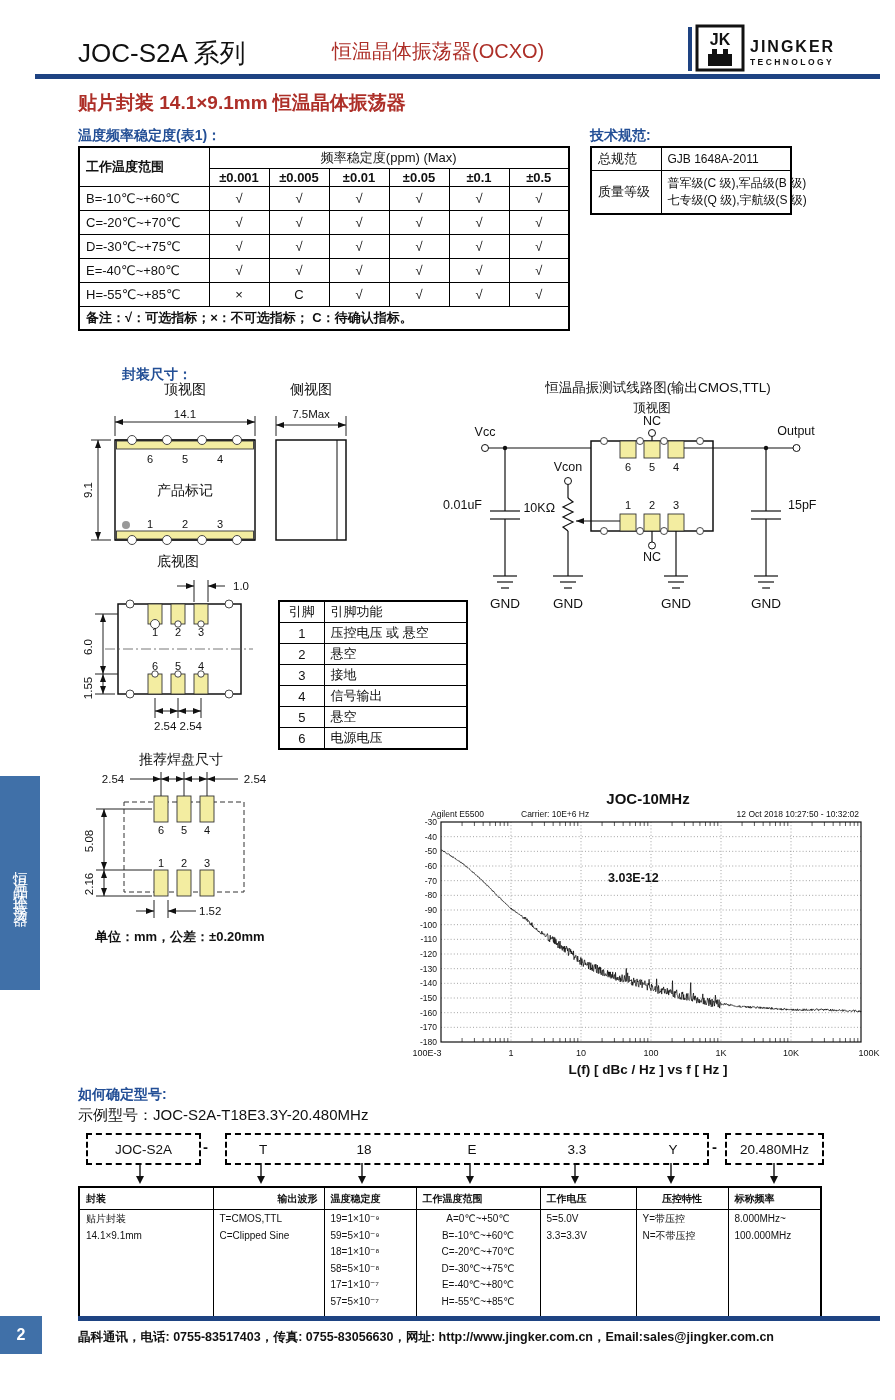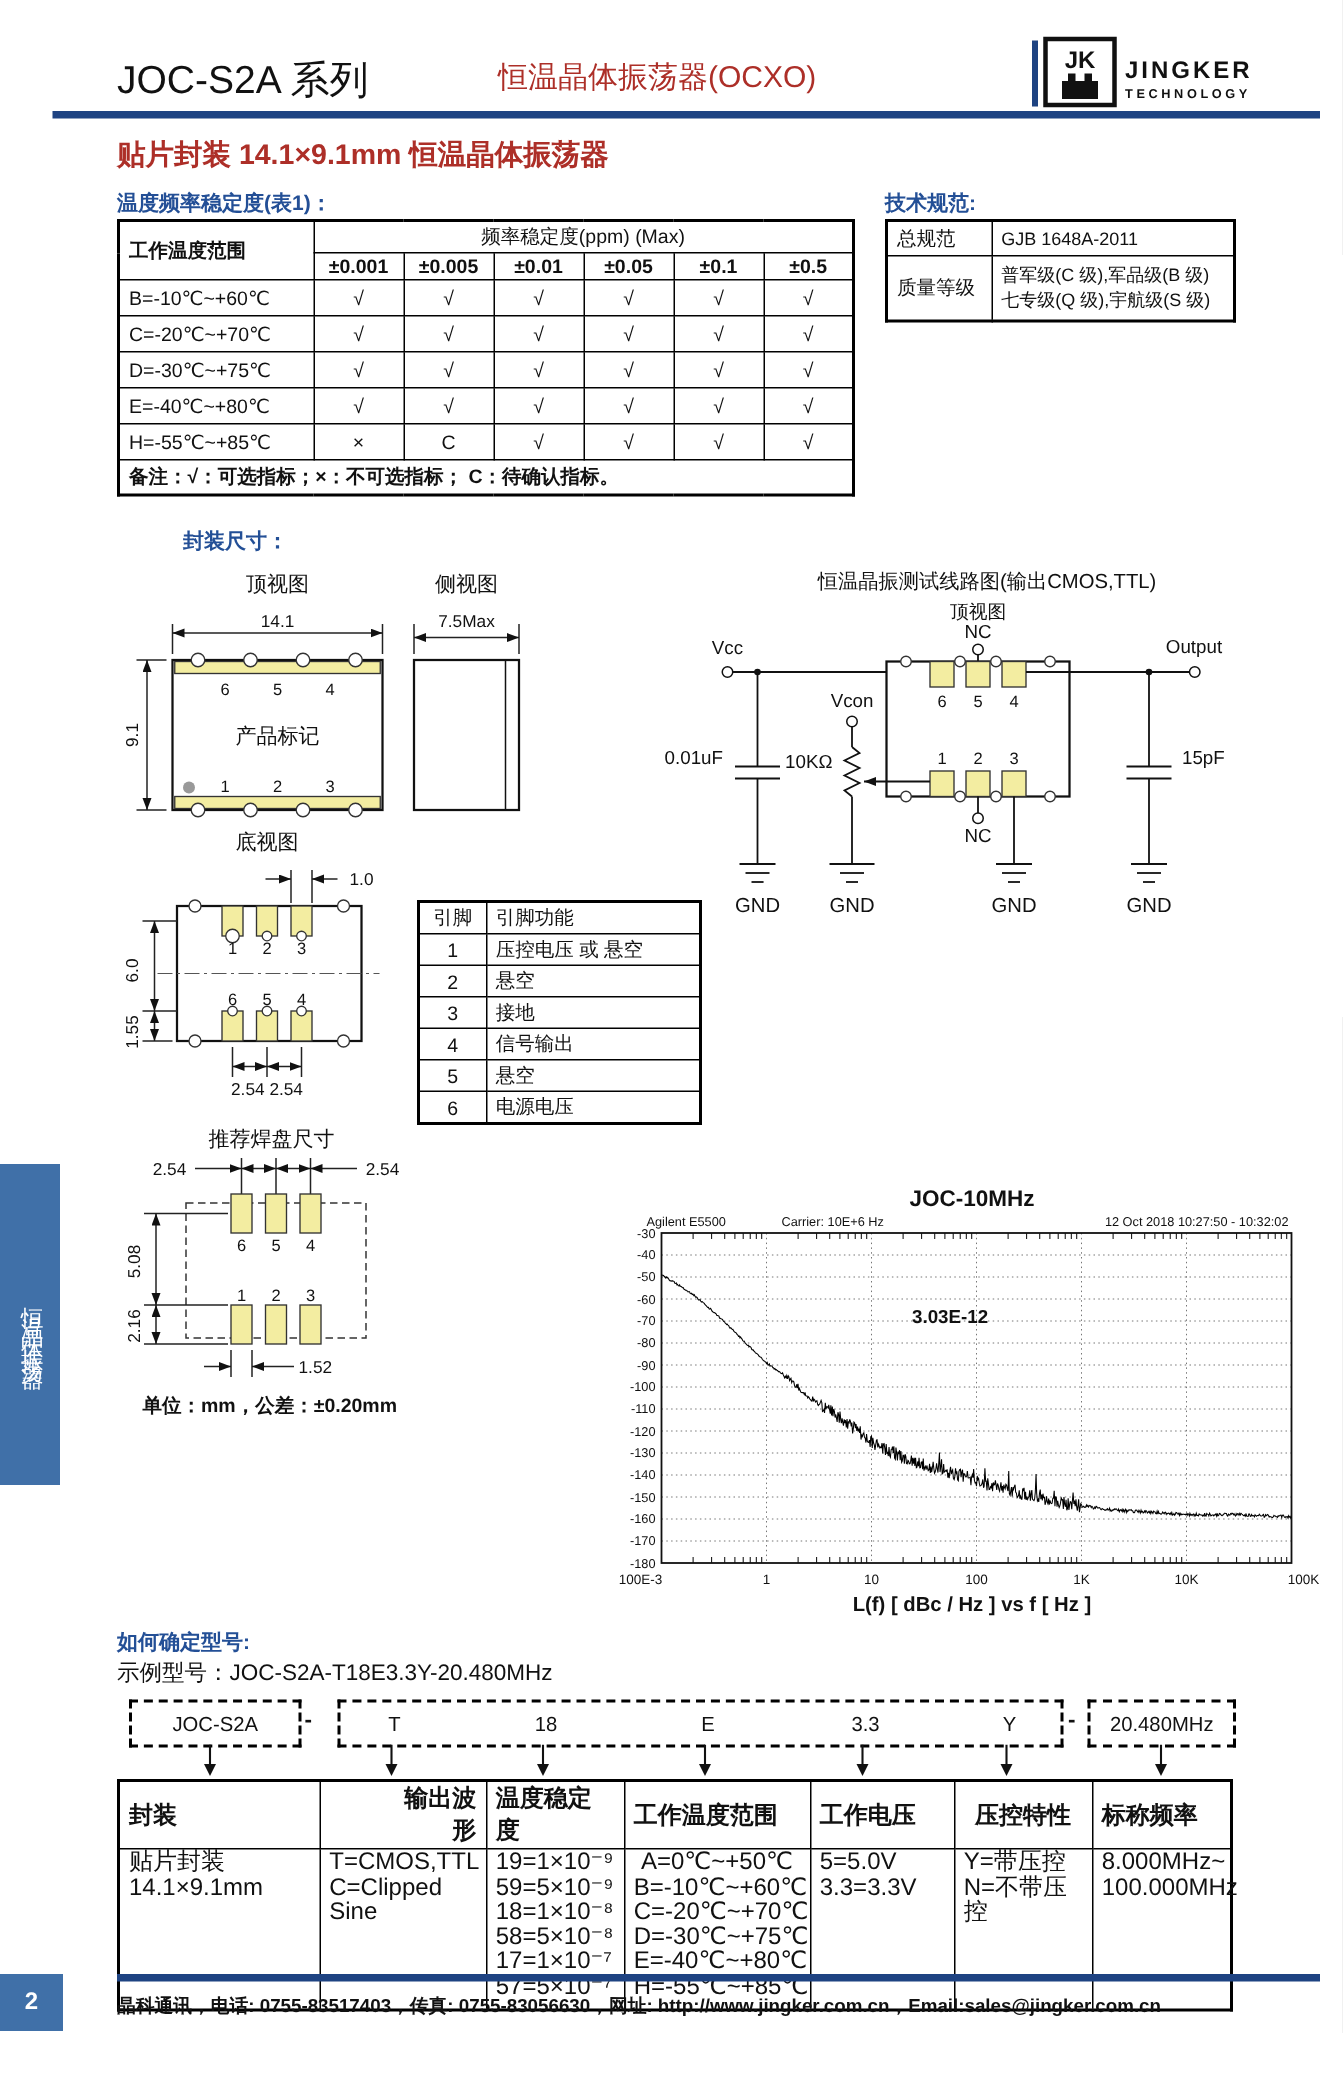--- a/index.html
+++ b/index.html
@@ -133,21 +133,21 @@
           <td class="tc">√</td>
           <td class="tc">√</td>
         </tr>
         <tr id="stab-note-row">
         <td colspan="7" style="font-weight:bold;height:20px;">备注：√：可选指标；×：不可选指标； C：待确认指标。</td>
       </tr>
     </tbody>
   </table>
 
   <div class="abs blue-h" style="left:590px;top:127px;">技术规范:</div>
-  <table class="t abs" style="left:590px;top:146px;width:234px;">
+  <table class="t abs" style="left:590px;top:146px;width:202px;">
     <colgroup>
         <col style="width:70px">
         <col>
       </colgroup>
     <tbody id="spec-tbody">
         <tr>
           <td style="height: 20px;">总规范</td>
           <td style="font-size: 12px; white-space: nowrap;">
             <div>GJB 1648A-2011</div>
           </td>
@@ -155,21 +155,21 @@
         <tr>
           <td style="height: 40px;">质量等级</td>
           <td style="font-size: 12px; white-space: nowrap;">
             <div>普军级(C 级),军品级(B 级)</div>
             <div>七专级(Q 级),宇航级(S 级)</div>
           </td>
         </tr>
       </tbody>
   </table>
 
-  <div class="abs blue-h" style="left:78px;top:352px;padding-left:44px;">封装尺寸：</div>
+  <div class="abs blue-h" style="left:78px;top:366px;padding-left:44px;">封装尺寸：</div>
 
   <svg class="abs" style="left:68px;top:378px;" width="215" height="180" viewBox="0 0 215 180">
     <text x="117" y="16" class="dtitle" text-anchor="middle">顶视图</text>
     <line x1="47" y1="58" x2="47" y2="38" class="dim"></line>
     <line x1="187" y1="58" x2="187" y2="38" class="dim"></line>
     <line x1="47" y1="44" x2="187" y2="44" class="dim" marker-start="url(#arr)" marker-end="url(#arr)"></line>
     <text x="117" y="40" class="dimtxt" text-anchor="middle">14.1</text>
     <line x1="43" y1="62" x2="23" y2="62" class="dim"></line>
     <line x1="43" y1="162" x2="23" y2="162" class="dim"></line>
     <line x1="30" y1="62" x2="30" y2="162" class="dim" marker-start="url(#arr)" marker-end="url(#arr)"></line>
@@ -593,21 +593,21 @@
       <line x1="470" y1="0" x2="470" y2="14" stroke="#111" stroke-width="1.4"></line>
       <polygon points="466,13 474,13 470,21" fill="#111"></polygon>
       <line x1="575" y1="0" x2="575" y2="14" stroke="#111" stroke-width="1.4"></line>
       <polygon points="571,13 579,13 575,21" fill="#111"></polygon>
       <line x1="671" y1="0" x2="671" y2="14" stroke="#111" stroke-width="1.4"></line>
       <polygon points="667,13 675,13 671,21" fill="#111"></polygon>
       <line x1="774" y1="0" x2="774" y2="14" stroke="#111" stroke-width="1.4"></line>
       <polygon points="770,13 778,13 774,21" fill="#111"></polygon>
     </svg>
 
-  <table class="t abs" id="order-table" style="left:78px;top:1186px;width:742px;font-size:16px;">
+  <table class="t abs" id="order-table" style="left:78px;top:1186px;width:742px;font-size:10px;">
     <colgroup>
       <col style="width:134px">
         <col style="width:111px">
         <col style="width:92px">
         <col style="width:124px">
       <col style="width:96px">
         <col style="width:92px">
         <col style="width:93px">
     </colgroup>
     <tbody id="order-tbody">

